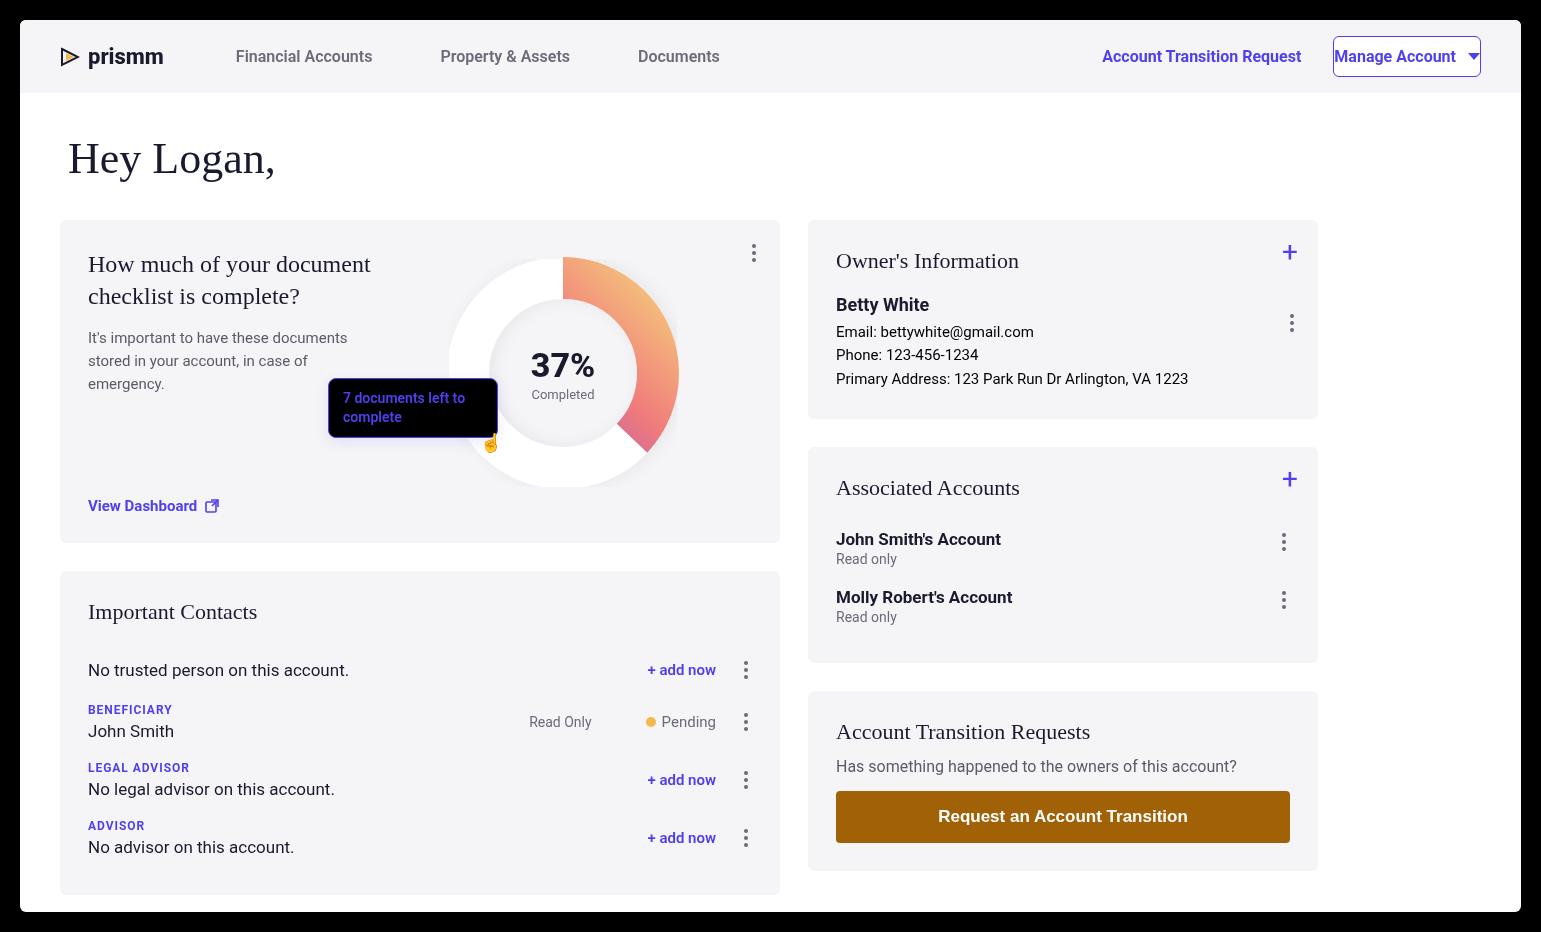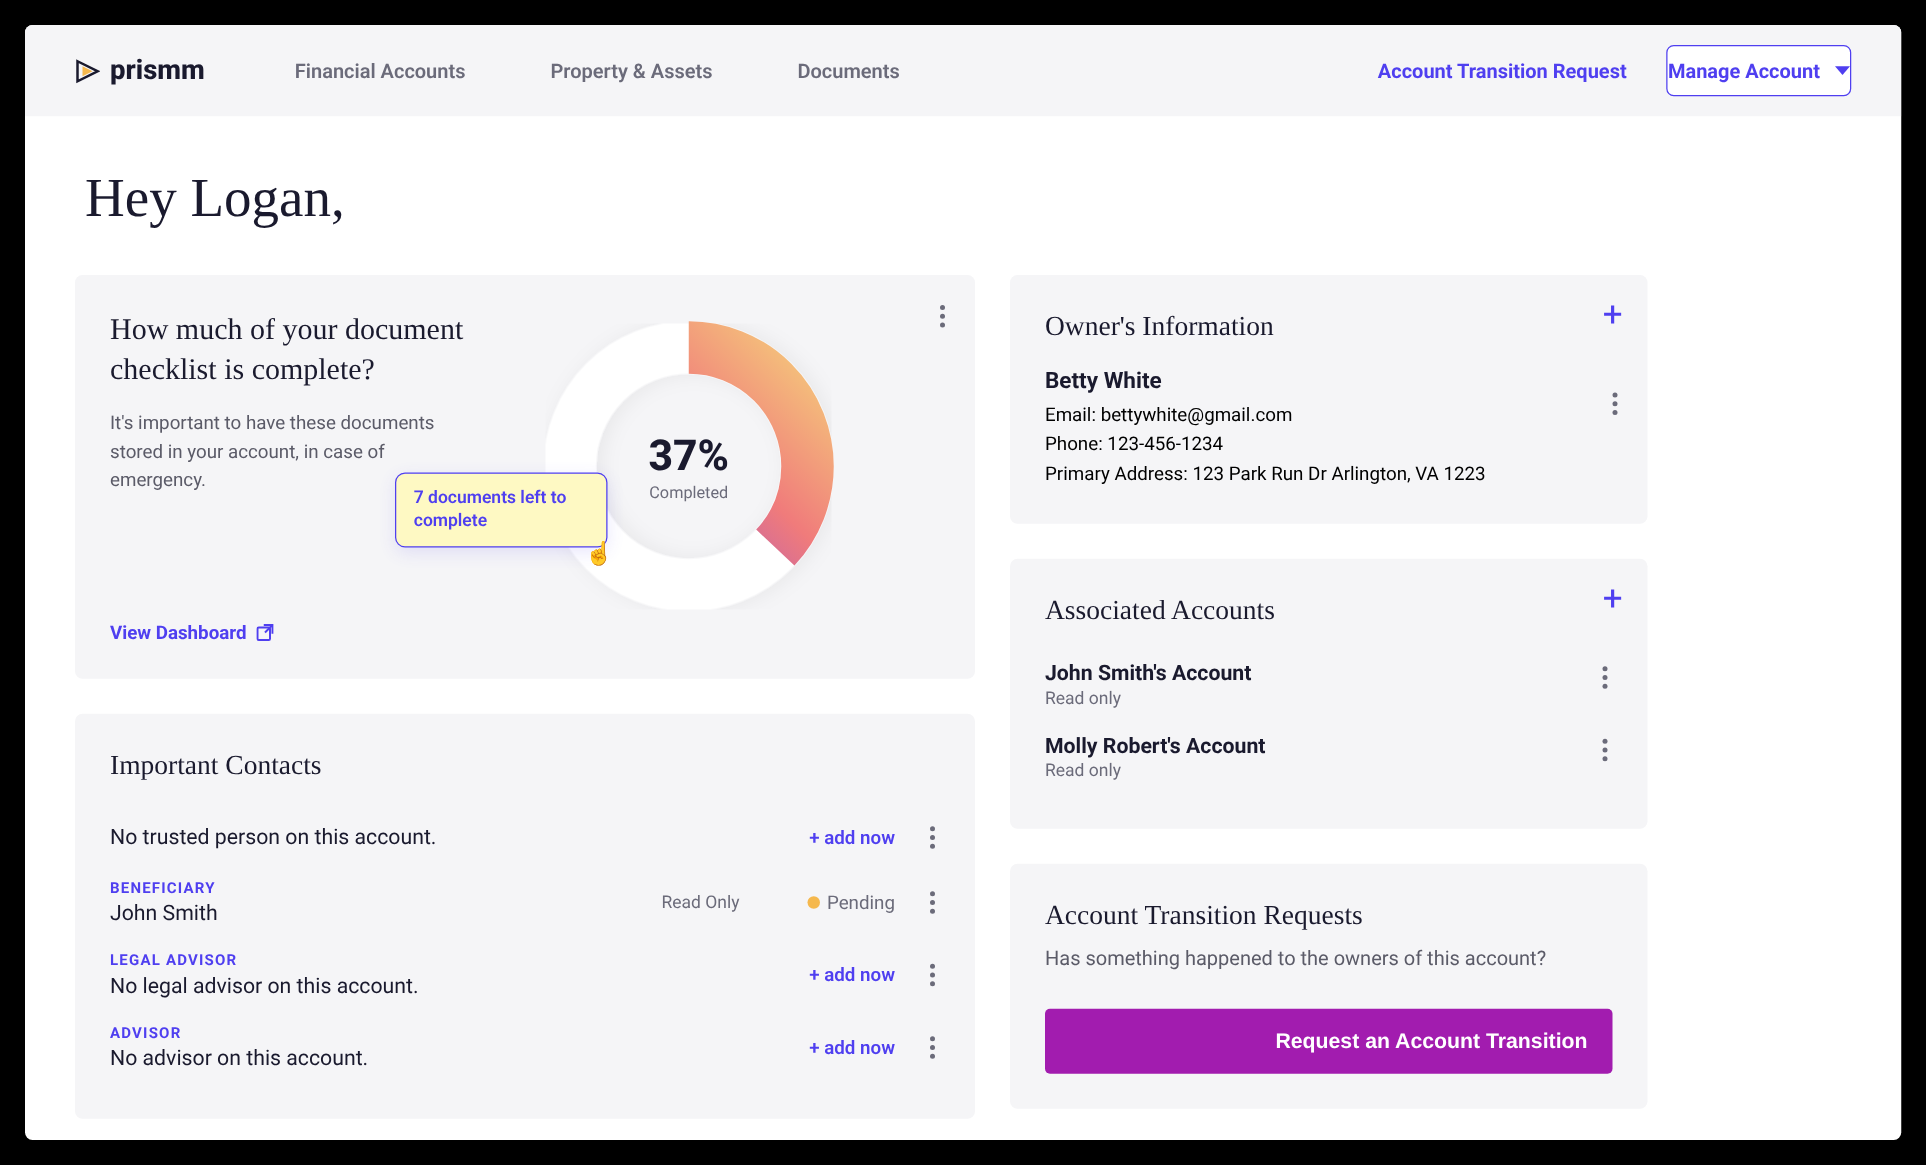--- a/index.html
+++ b/index.html
@@ -75,21 +75,21 @@
       border-radius: 6px;
       padding: 28px;
       position: relative;
     }
     .section-title {
       font-family: Georgia, "Times New Roman", serif;
       font-size: 22px;
       color: #1a1a2e;
       font-weight: 500;
     }
-    .progress-card { display: flex; gap: 8px; }
+    .progress-card { display: flex; gap: 20px; }
     .progress-left { flex: 0 0 300px; }
     .progress-title {
       font-family: Georgia, "Times New Roman", serif;
       font-size: 24px;
       color: #1a1a2e;
       line-height: 1.35;
       margin-bottom: 14px;
     }
     .progress-desc { font-size: 15px; color: #5b5b68; line-height: 1.55; margin-bottom: 40px; }
     .view-dash {
@@ -107,21 +107,21 @@
     .donut-center {
       position: absolute; inset: 0;
       display: flex; flex-direction: column;
       align-items: center; justify-content: center;
     }
     .donut-pct { font-size: 34px; font-weight: 800; color: #1a1a2e; }
     .donut-label { font-size: 13px; color: #6b6b7a; margin-top: 2px; }
     .tooltip {
       position: absolute;
       left: -110px; top: 130px;
-      background: #fef9c3;
+      background: #000000;
       border: 1.5px solid #4f3ff0;
       border-radius: 8px;
       padding: 10px 14px;
       font-size: 14px;
       color: #4f3ff0;
       font-weight: 600;
       line-height: 1.35;
       max-width: 170px;
       box-shadow: 0 4px 14px rgba(79,63,240,0.12);
     }
@@ -168,32 +168,31 @@
     .owner-card .section-title { margin-bottom: 20px; }
     .owner-name { font-size: 18px; font-weight: 700; color: #1a1a2e; margin-bottom: 6px; }
     .owner-line { font-size: 15px; color: #000000; line-height: 1.55; }
     .owner-kebab { position: absolute; right: 20px; top: 90px; display: flex; flex-direction: column; gap: 3px; padding: 4px; cursor: pointer; }
     .owner-kebab span { width: 4px; height: 4px; background: #6b6b7a; border-radius: 50%; }
     .assoc-card .section-title { margin-bottom: 18px; }
     .assoc-row { display: flex; justify-content: space-between; align-items: flex-start; padding: 10px 0; }
     .assoc-name { font-size: 17px; font-weight: 700; color: #1a1a2e; margin-bottom: 2px; }
     .assoc-sub { font-size: 14px; color: #6b6b7a; }
     .req-card .section-title { margin-bottom: 10px; font-size: 22px; }
-    .req-desc { font-size: 16px; color: #5b5b68; line-height: 1.5; margin-bottom: 28px; }
+    .req-desc { font-size: 16px; color: #5b5b68; line-height: 1.5; margin-bottom: 12px; }
     .btn-primary {
-      background: #a21caf;
+      background: #a16207;
       color: #fff;
       border: none;
       border-radius: 4px;
       padding: 16px 20px;
       font-size: 17px;
       font-weight: 600;
       width: 100%;
       cursor: pointer;
-      text-align: right;
     }
     svg.donut-svg { transform: rotate(-90deg); }
   </style>
 </head>
 <body>
 
 <div class="frame">
 
   <div class="topbar">
     <div class="logo">

